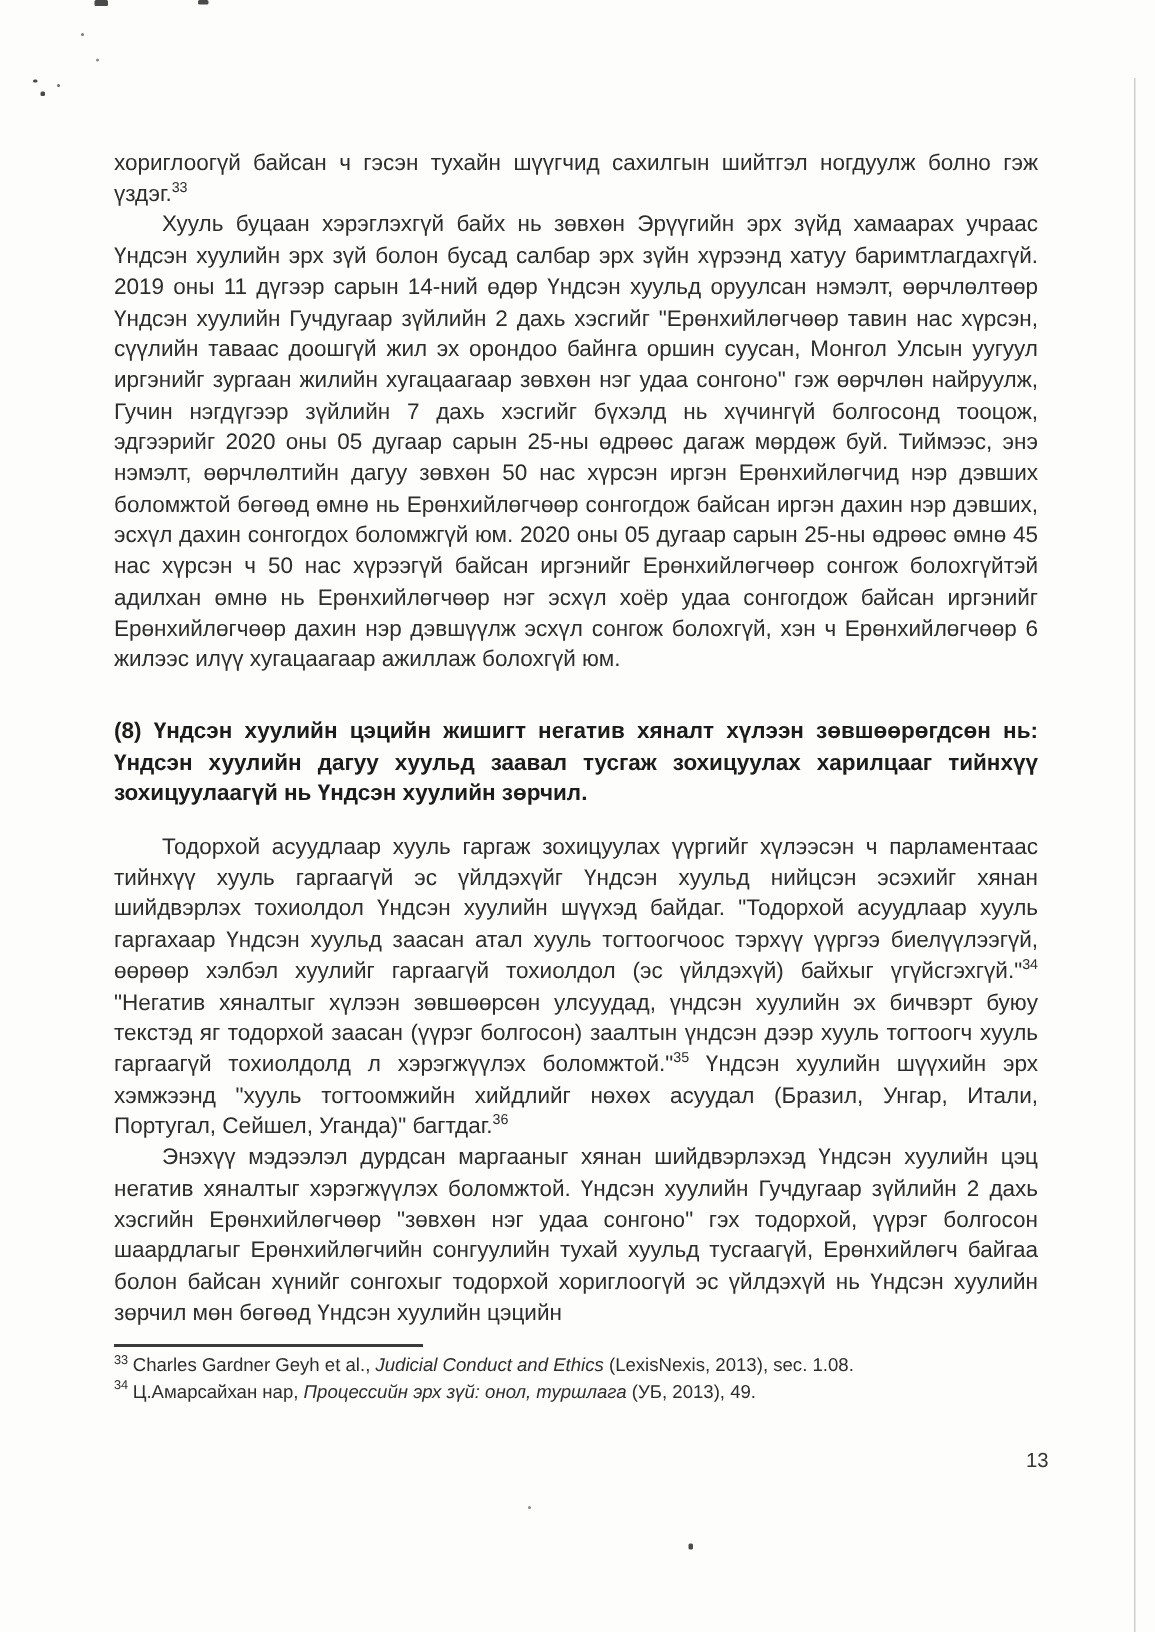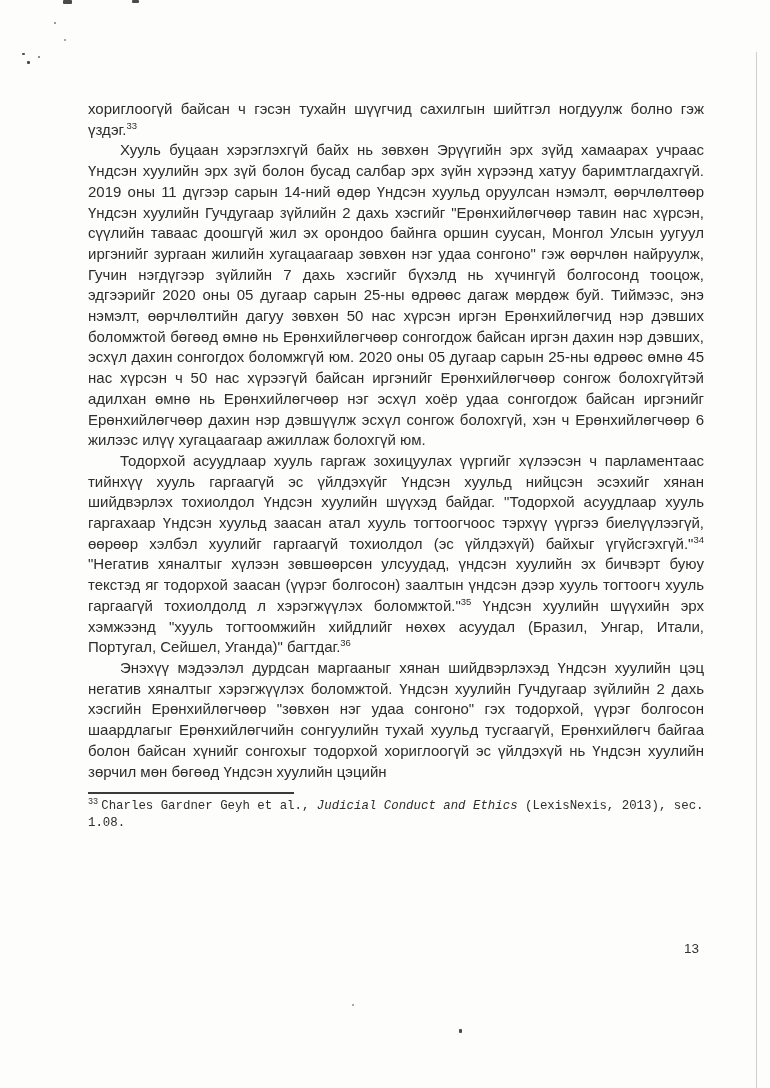--- a/index.html
+++ b/index.html
@@ -8,21 +8,21 @@
     background:#fdfdfc;
     position:relative;
     overflow:hidden;
     font-family:"Liberation Sans", sans-serif;
     color:#2d2d2d;
   }
   .page { position:absolute; inset:0; }
 
   .text-column {
     position:absolute;
-    left:88px; top:99px;
+    left:76px; top:99px;
     width:616px;
   }
   .para {
     margin:0;
     font-size:15px;
     line-height:20.7px;
     text-align:justify;
     color:#2d2d2d;
   }
   .para.indent { text-indent:32px; }
@@ -37,39 +37,39 @@
     line-height:0;
     vertical-align:super;
   }
 
   .footnote-rule {
     width:206px;
     height:0;
     border-top:2px solid #3a3a3a;
     margin-top:10px;
   }
-  .footnotes { margin-top:4px;font-family:Liberation Mono, monospace; }
+  .footnotes { margin-top:4px; }
   .footnote {
     margin:0;
     font-size:12.4px;
     line-height:17.2px;
     text-align:left;
     color:#2d2d2d;
   }
   .footnote sup.fn-marker {
     font-size:8.5px;
     line-height:0;
     vertical-align:super;
     margin-right:3px;
   }
   .footnote i { font-style:italic; }
 
   .page-number {
     position:absolute;
-    left:684px; top:941px;
+    left:684px; top:966px;
     font-size:13.5px;
     color:#333;
   }
 
   
   .edge-line {
     position:absolute;
     left:756px; top:52px; bottom:0;
     width:1px;
     background:#cfcfcd;
@@ -98,24 +98,26 @@
   <div class="speck s5"></div>
   <div class="speck s6"></div>
   <div class="speck s7"></div>
   <div class="speck s8"></div>
   <div class="speck s9"></div>
 
   <div class="text-column">
     <div>
         <p class="para"><span>хориглоогүй байсан ч гэсэн тухайн шүүгчид сахилгын шийтгэл ногдуулж болно гэж үздэг.</span><sup class="fn-ref">33</sup></p>
         <p class="para indent"><span>Хууль буцаан хэрэглэхгүй байх нь зөвхөн Эрүүгийн эрх зүйд хамаарах учраас Үндсэн хуулийн эрх зүй болон бусад салбар эрх зүйн хүрээнд хатуу баримтлагдахгүй. 2019 оны 11 дүгээр сарын 14-ний өдөр Үндсэн хуульд оруулсан нэмэлт, өөрчлөлтөөр Үндсэн хуулийн Гучдугаар зүйлийн 2 дахь хэсгийг "Ерөнхийлөгчөөр тавин нас хүрсэн, сүүлийн таваас доошгүй жил эх орондоо байнга оршин суусан, Монгол Улсын уугуул иргэнийг зургаан жилийн хугацаагаар зөвхөн нэг удаа сонгоно" гэж өөрчлөн найруулж, Гучин нэгдүгээр зүйлийн 7 дахь хэсгийг бүхэлд нь хүчингүй болгосонд тооцож, эдгээрийг 2020 оны 05 дугаар сарын 25-ны өдрөөс дагаж мөрдөж буй. Тиймээс, энэ нэмэлт, өөрчлөлтийн дагуу зөвхөн 50 нас хүрсэн иргэн Ерөнхийлөгчид нэр дэвших боломжтой бөгөөд өмнө нь Ерөнхийлөгчөөр сонгогдож байсан иргэн дахин нэр дэвших, эсхүл дахин сонгогдох боломжгүй юм. 2020 оны 05 дугаар сарын 25-ны өдрөөс өмнө 45 нас хүрсэн ч 50 нас хүрээгүй байсан иргэнийг Ерөнхийлөгчөөр сонгож болохгүйтэй адилхан өмнө нь Ерөнхийлөгчөөр нэг эсхүл хоёр удаа сонгогдож байсан иргэнийг Ерөнхийлөгчөөр дахин нэр дэвшүүлж эсхүл сонгож болохгүй, хэн ч Ерөнхийлөгчөөр 6 жилээс илүү хугацаагаар ажиллаж болохгүй юм.</span></p>
+        <p class="para heading"><span>(8) Үндсэн хуулийн цэцийн жишигт негатив хяналт хүлээн зөвшөөрөгдсөн нь: Үндсэн хуулийн дагуу хуульд заавал тусгаж зохицуулах харилцааг тийнхүү зохицуулаагүй нь Үндсэн хуулийн зөрчил.</span></p>
         <p class="para indent"><span>Тодорхой асуудлаар хууль гаргаж зохицуулах үүргийг хүлээсэн ч парламентаас тийнхүү хууль гаргаагүй эс үйлдэхүйг Үндсэн хуульд нийцсэн эсэхийг хянан шийдвэрлэх тохиолдол Үндсэн хуулийн шүүхэд байдаг. "Тодорхой асуудлаар хууль гаргахаар Үндсэн хуульд заасан атал хууль тогтоогчоос тэрхүү үүргээ биелүүлээгүй, өөрөөр хэлбэл хуулийг гаргаагүй тохиолдол (эс үйлдэхүй) байхыг үгүйсгэхгүй."</span><sup class="fn-ref">34</sup><span> "Негатив хяналтыг хүлээн зөвшөөрсөн улсуудад, үндсэн хуулийн эх бичвэрт буюу текстэд яг тодорхой заасан (үүрэг болгосон) заалтын үндсэн дээр хууль тогтоогч хууль гаргаагүй тохиолдолд л хэрэгжүүлэх боломжтой."</span><sup class="fn-ref">35</sup><span> Үндсэн хуулийн шүүхийн эрх хэмжээнд "хууль тогтоомжийн хийдлийг нөхөх асуудал (Бразил, Унгар, Итали, Португал, Сейшел, Уганда)" багтдаг.</span><sup class="fn-ref">36</sup></p>
         <p class="para indent"><span>Энэхүү мэдээлэл дурдсан маргааныг хянан шийдвэрлэхэд Үндсэн хуулийн цэц негатив хяналтыг хэрэгжүүлэх боломжтой. Үндсэн хуулийн Гучдугаар зүйлийн 2 дахь хэсгийн Ерөнхийлөгчөөр "зөвхөн нэг удаа сонгоно" гэх тодорхой, үүрэг болгосон шаардлагыг Ерөнхийлөгчийн сонгуулийн тухай хуульд тусгаагүй, Ерөнхийлөгч байгаа болон байсан хүнийг сонгохыг тодорхой хориглоогүй эс үйлдэхүй нь Үндсэн хуулийн зөрчил мөн бөгөөд Үндсэн хуулийн цэцийн</span></p>
       </div>
     <div class="footnote-rule"></div>
     <div class="footnotes">
         <p class="footnote"><sup class="fn-marker">33</sup><span>Charles Gardner Geyh et al., </span><i>Judicial Conduct and Ethics</i><span> (LexisNexis, 2013), sec. 1.08.</span></p>
+        <p class="footnote"><sup class="fn-marker">34</sup><span>Ц.Амарсайхан нар, </span><i>Процессийн эрх зүй: онол, туршлага</i><span> (УБ, 2013), 49.</span></p>
       </div>
   </div>
 
   <div class="page-number">13</div>
 
 </div>
 
 </body></html>

